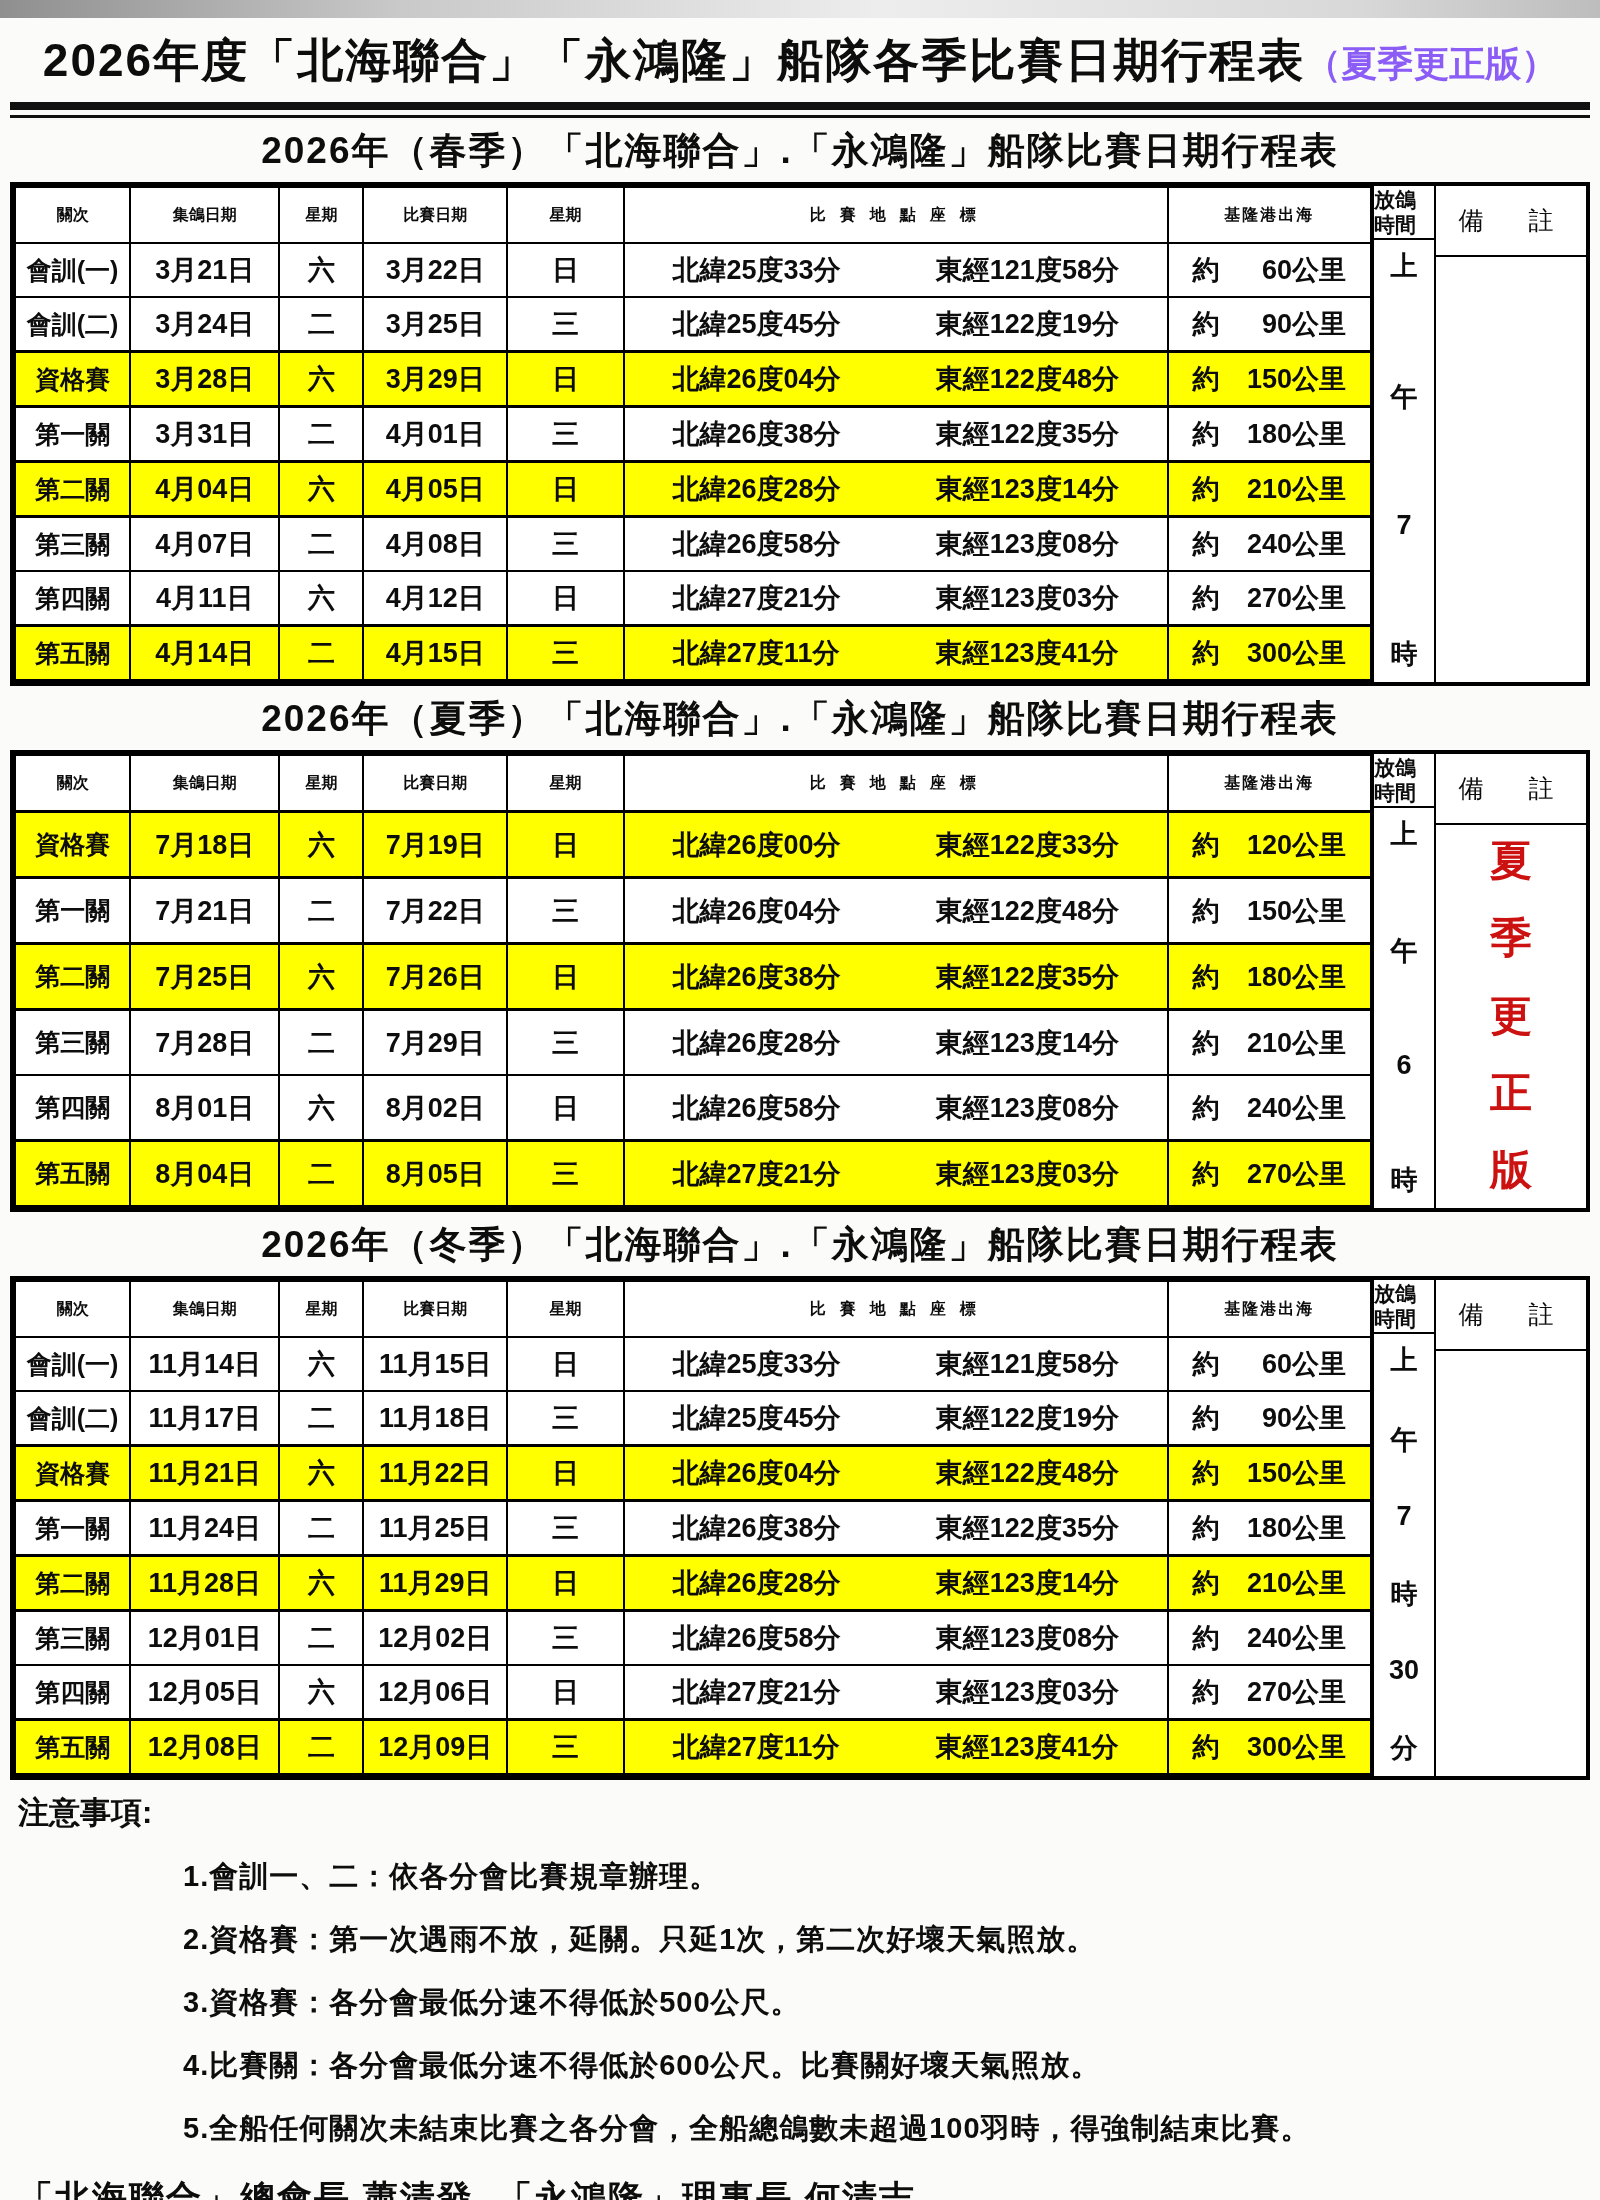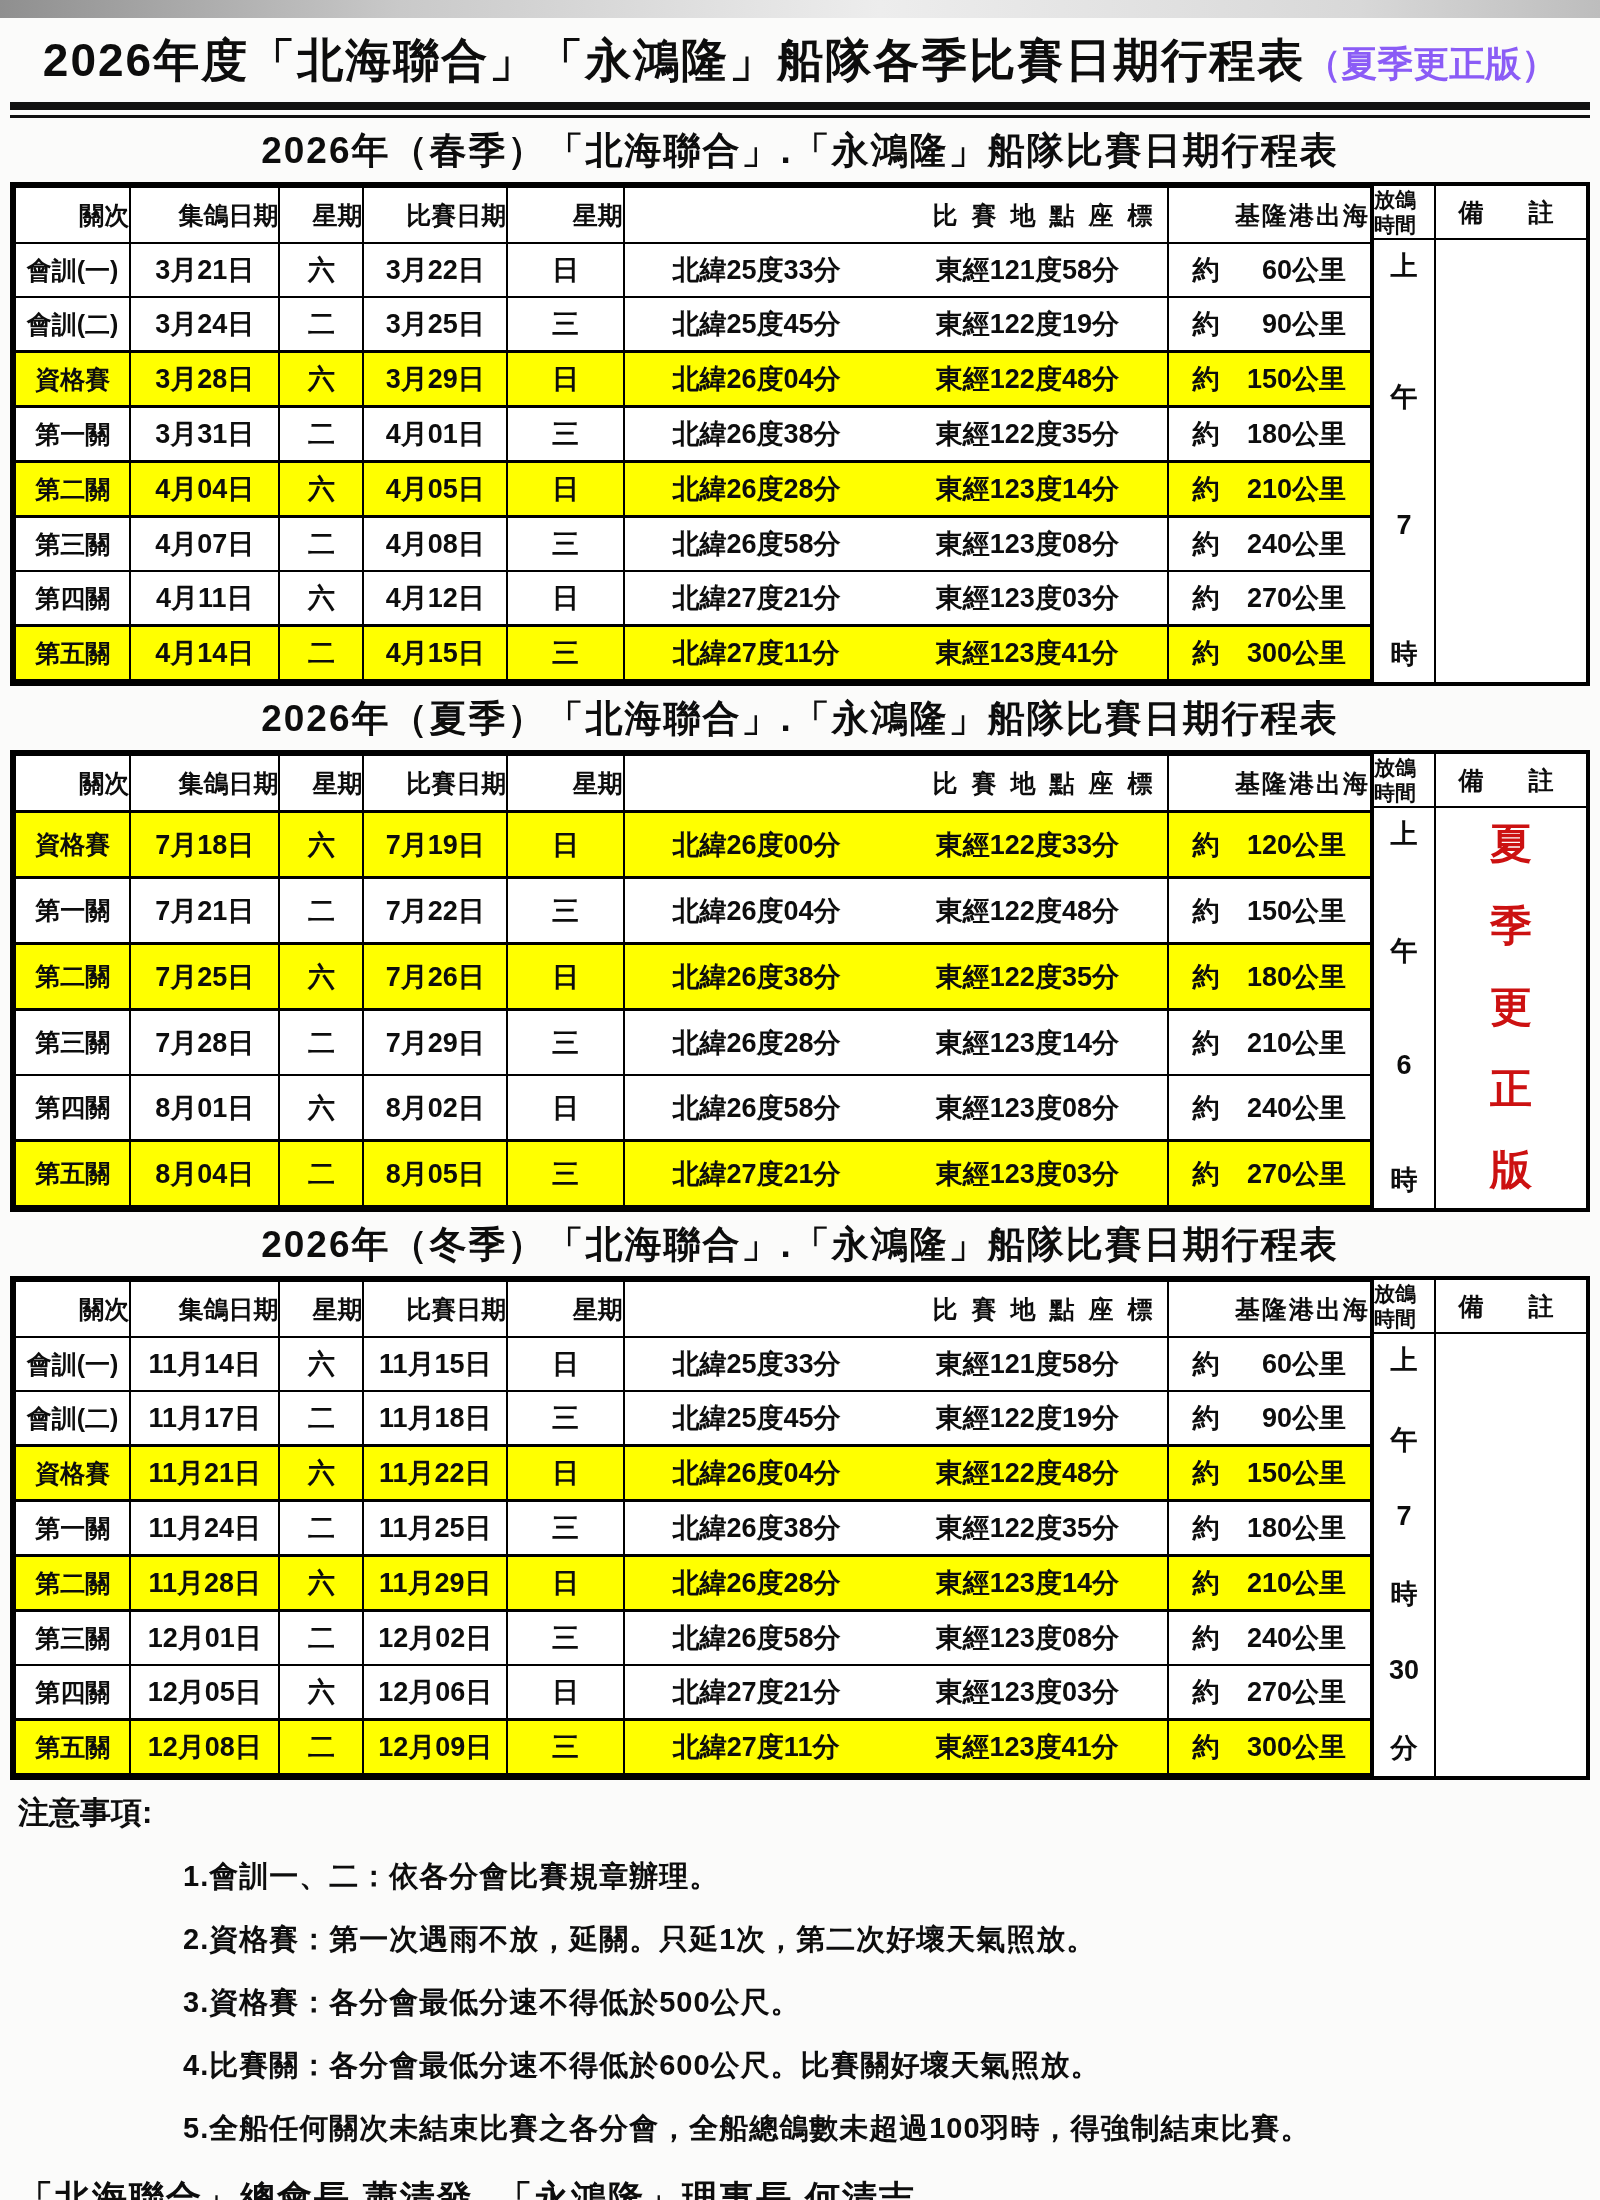--- a/index.html
+++ b/index.html
@@ -10,35 +10,35 @@
   .title-row{display:flex;justify-content:center;align-items:flex-end;margin-top:12px;}
   .main-title{font-size:46px;font-weight:900;letter-spacing:2px;white-space:nowrap;}
   .main-title-red{font-size:36px;font-weight:900;color:#8b5cf6;white-space:nowrap;padding-bottom:3px;}
   .double-rule{margin:10px 0 2px;border-top:8px solid #111;border-bottom:3px solid #111;height:5px;}
   
   .season-title{text-align:center;font-size:37px;font-weight:900;letter-spacing:2px;margin:8px 0 6px;}
   
   .sched{display:flex;border:4px solid #000;background:#fff;align-items:stretch;}
   .sched table{flex:1;border-collapse:collapse;table-layout:fixed;}
   .sched th,.sched td{border:2px solid #000;text-align:center;vertical-align:middle;font-weight:bold;padding:0;overflow:hidden;white-space:nowrap;}
-  .sched th{font-size:25px;height:54px;text-align:right;}
+  .sched th{font-size:16px;height:54px;}
   .sched td{font-size:27px;}
   .rows8 td{height:52px;}
   .rows6 td{height:63px;}
   th.sp{letter-spacing:14px;padding-left:8px;}
   th.port{letter-spacing:2px;}
   tr.hl td{background:#ffff00;border-top-width:3px;border-bottom-width:3px;}
   td.stage{font-size:25px;}
   .pair{display:flex;justify-content:space-around;align-items:center;width:100%;}
   .dist{display:flex;justify-content:space-between;align-items:center;padding:0 24px;}
   
   .timecol{width:60px;border-left:2px solid #000;display:flex;flex-direction:column;}
   .notecol{width:150px;border-left:2px solid #000;display:flex;flex-direction:column;}
   .timehead{height:54px;border-bottom:2px solid #000;display:flex;flex-direction:column;align-items:flex-start;justify-content:center;font-size:21px;font-weight:bold;line-height:1.2;box-sizing:border-box;}
-  .notehead{height:54px;border-bottom:2px solid #000;display:flex;align-items:center;justify-content:center;font-size:25px;font-weight:bold;letter-spacing:10px;box-sizing:border-box;}
+  .notehead{height:71px;border-bottom:2px solid #000;display:flex;align-items:center;justify-content:center;font-size:25px;font-weight:normal;letter-spacing:10px;box-sizing:border-box;}
   .vstack{flex:1;display:flex;flex-direction:column;justify-content:space-between;align-items:center;padding:8px 0 10px;}
   .vchar{font-size:27px;font-weight:bold;}
   .rchar{font-size:42px;font-weight:900;color:#cc1111;}
   
   .notes{margin-top:12px;padding-left:8px;}
   .notes-heading{font-size:31px;font-weight:900;}
   .note-item{margin-left:165px;margin-top:23px;font-size:29px;font-weight:bold;letter-spacing:1px;}
   
   .footer-line{margin-top:26px;padding-left:8px;font-size:35px;font-weight:900;letter-spacing:2px;white-space:nowrap;}
 </style>

